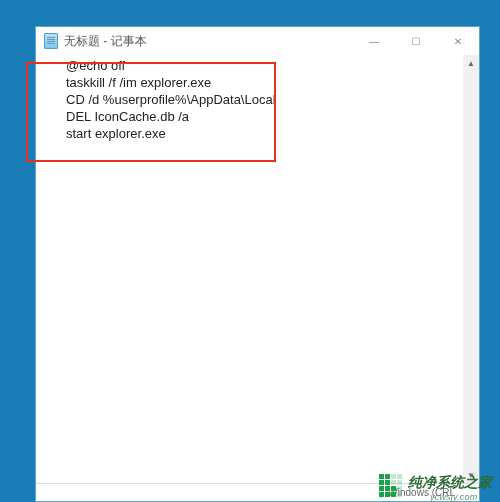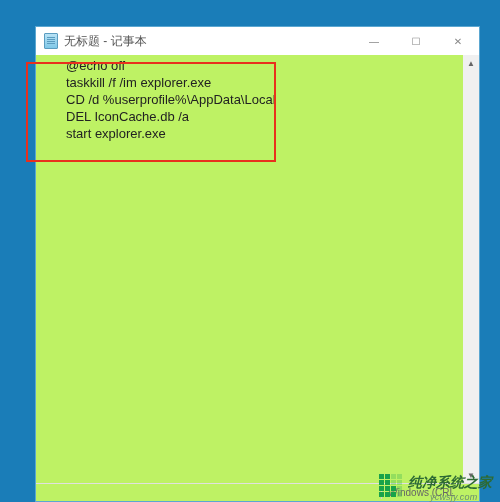--- a/index.html
+++ b/index.html
@@ -10,21 +10,21 @@
       position: relative;
       font-family: "Microsoft YaHei", "Segoe UI", Arial, sans-serif;
       overflow: hidden;
     }
     .window {
       position: absolute;
       top: 26px;
       left: 35px;
       width: 445px;
       height: 476px;
-      background: #bef264;
+      background: #ffffff;
       border: 1px solid #5ba7d1;
       display: flex;
       flex-direction: column;
     }
     .titlebar {
       height: 28px;
       background: #fff;
       display: flex;
       align-items: center;
       justify-content: space-between;

